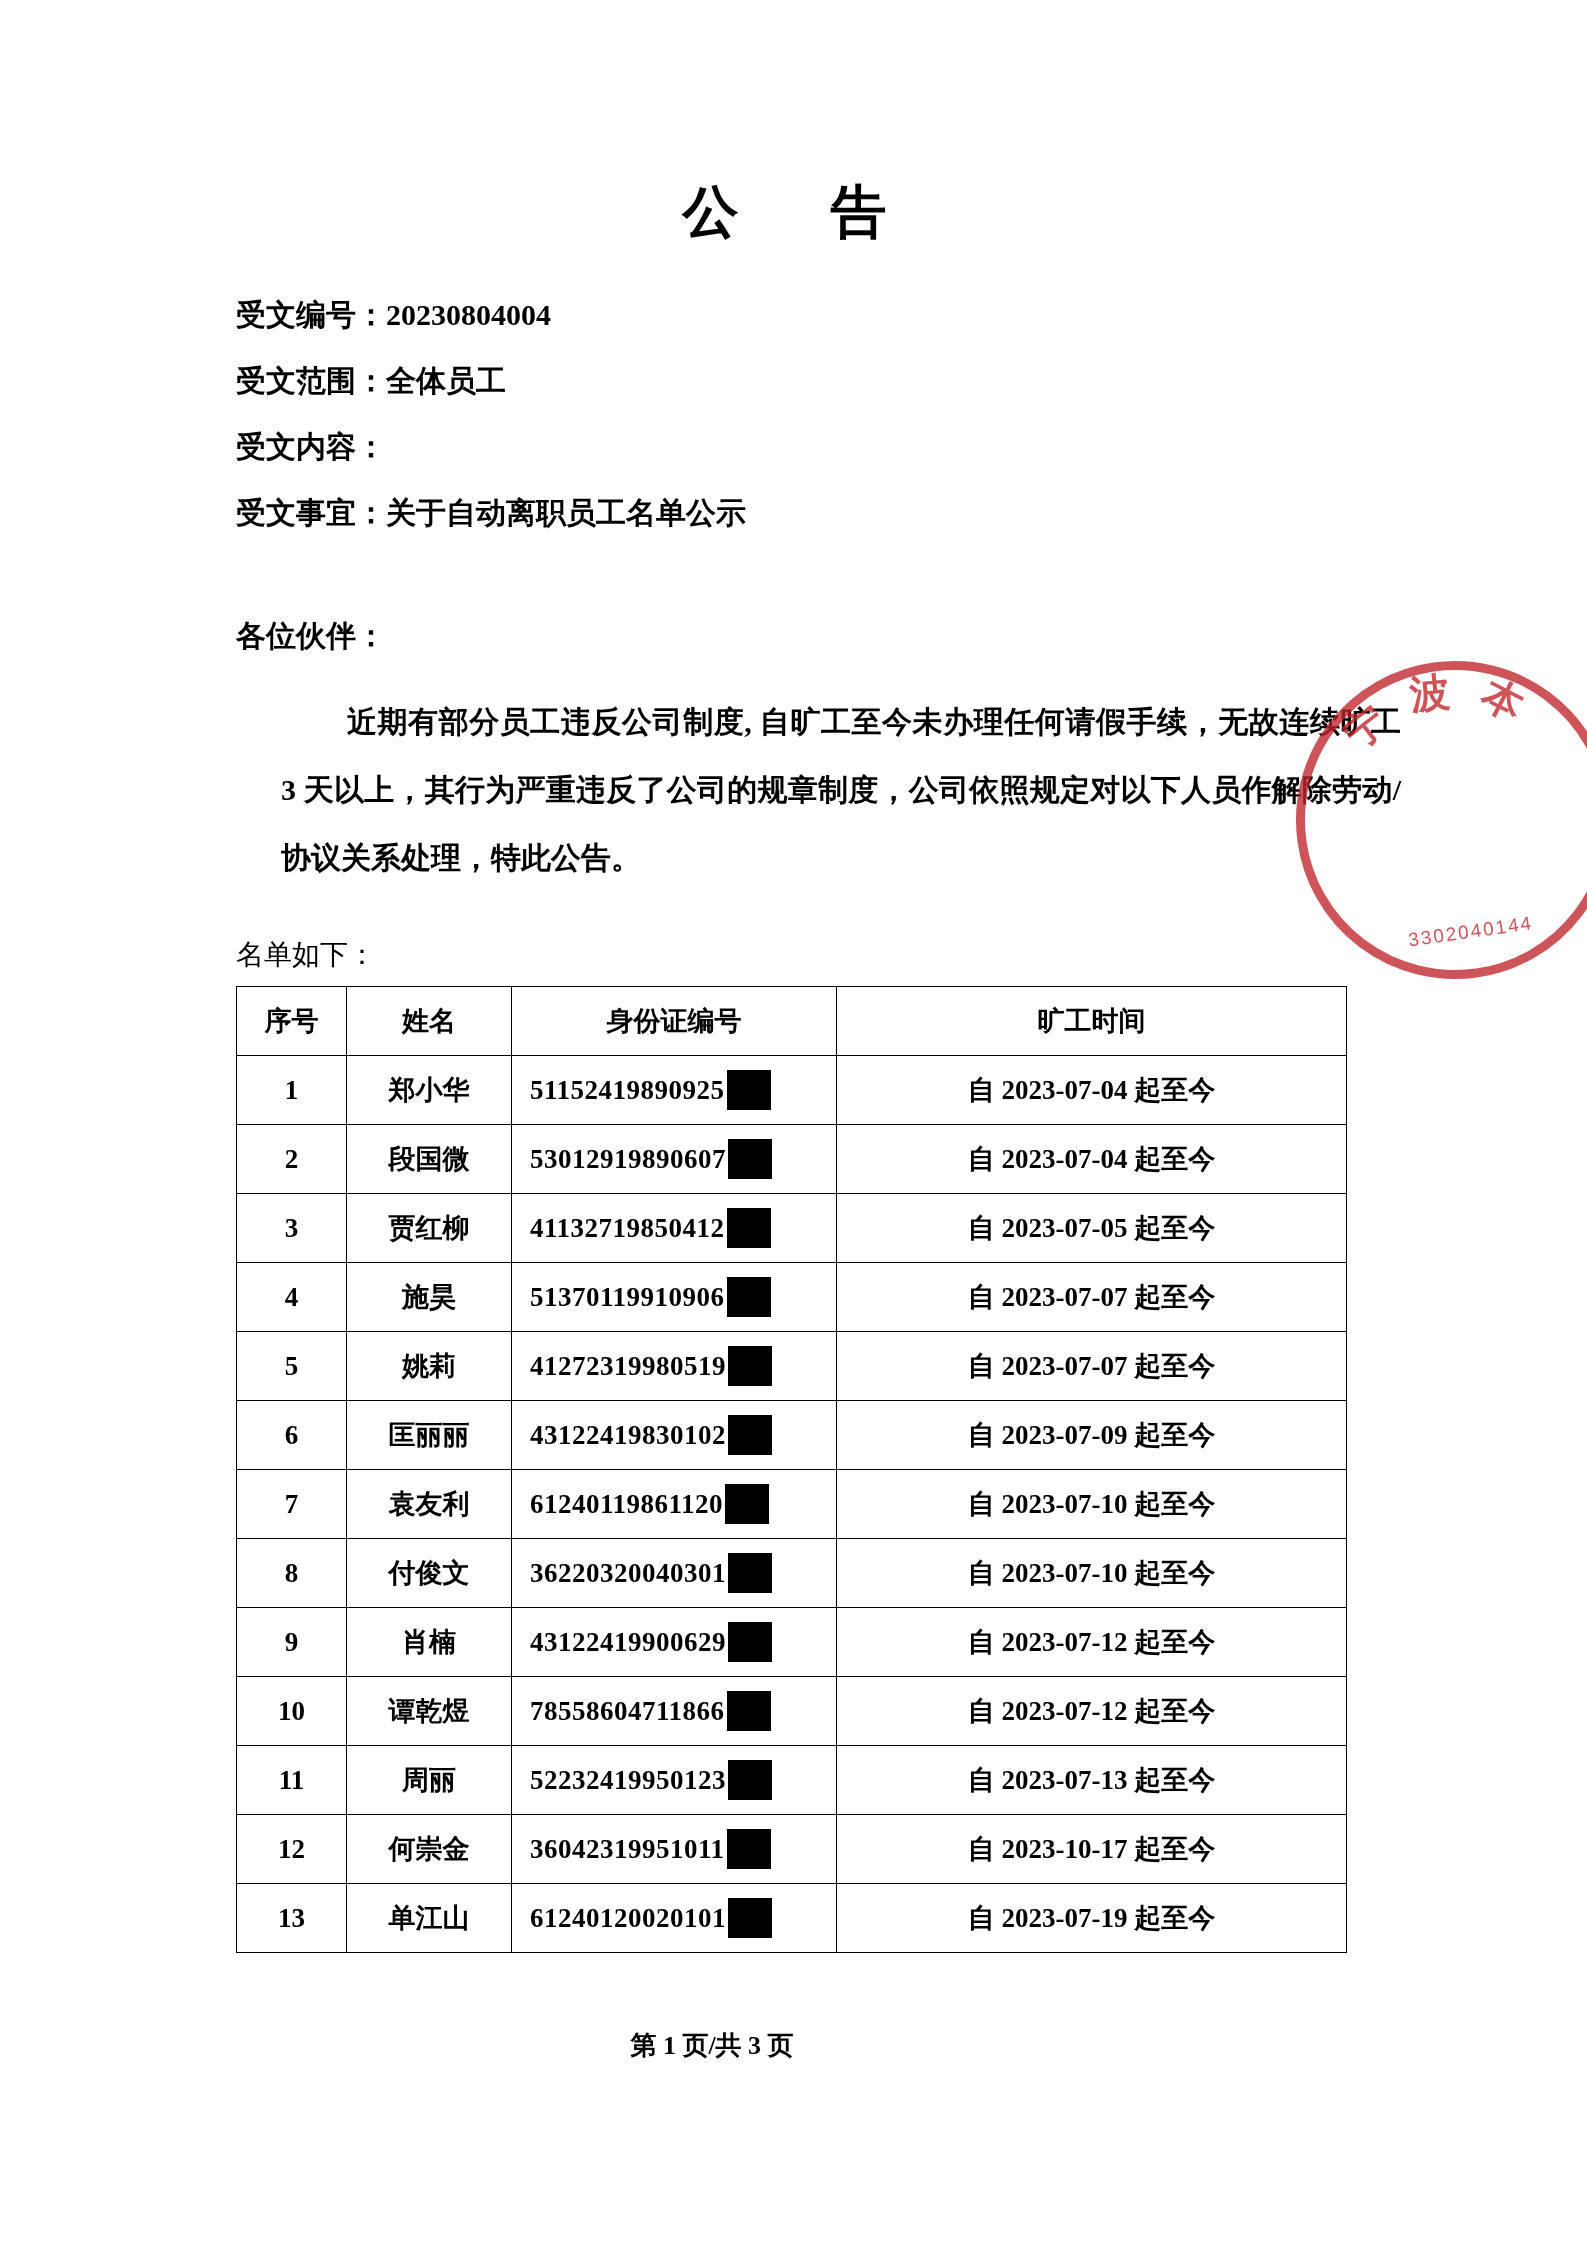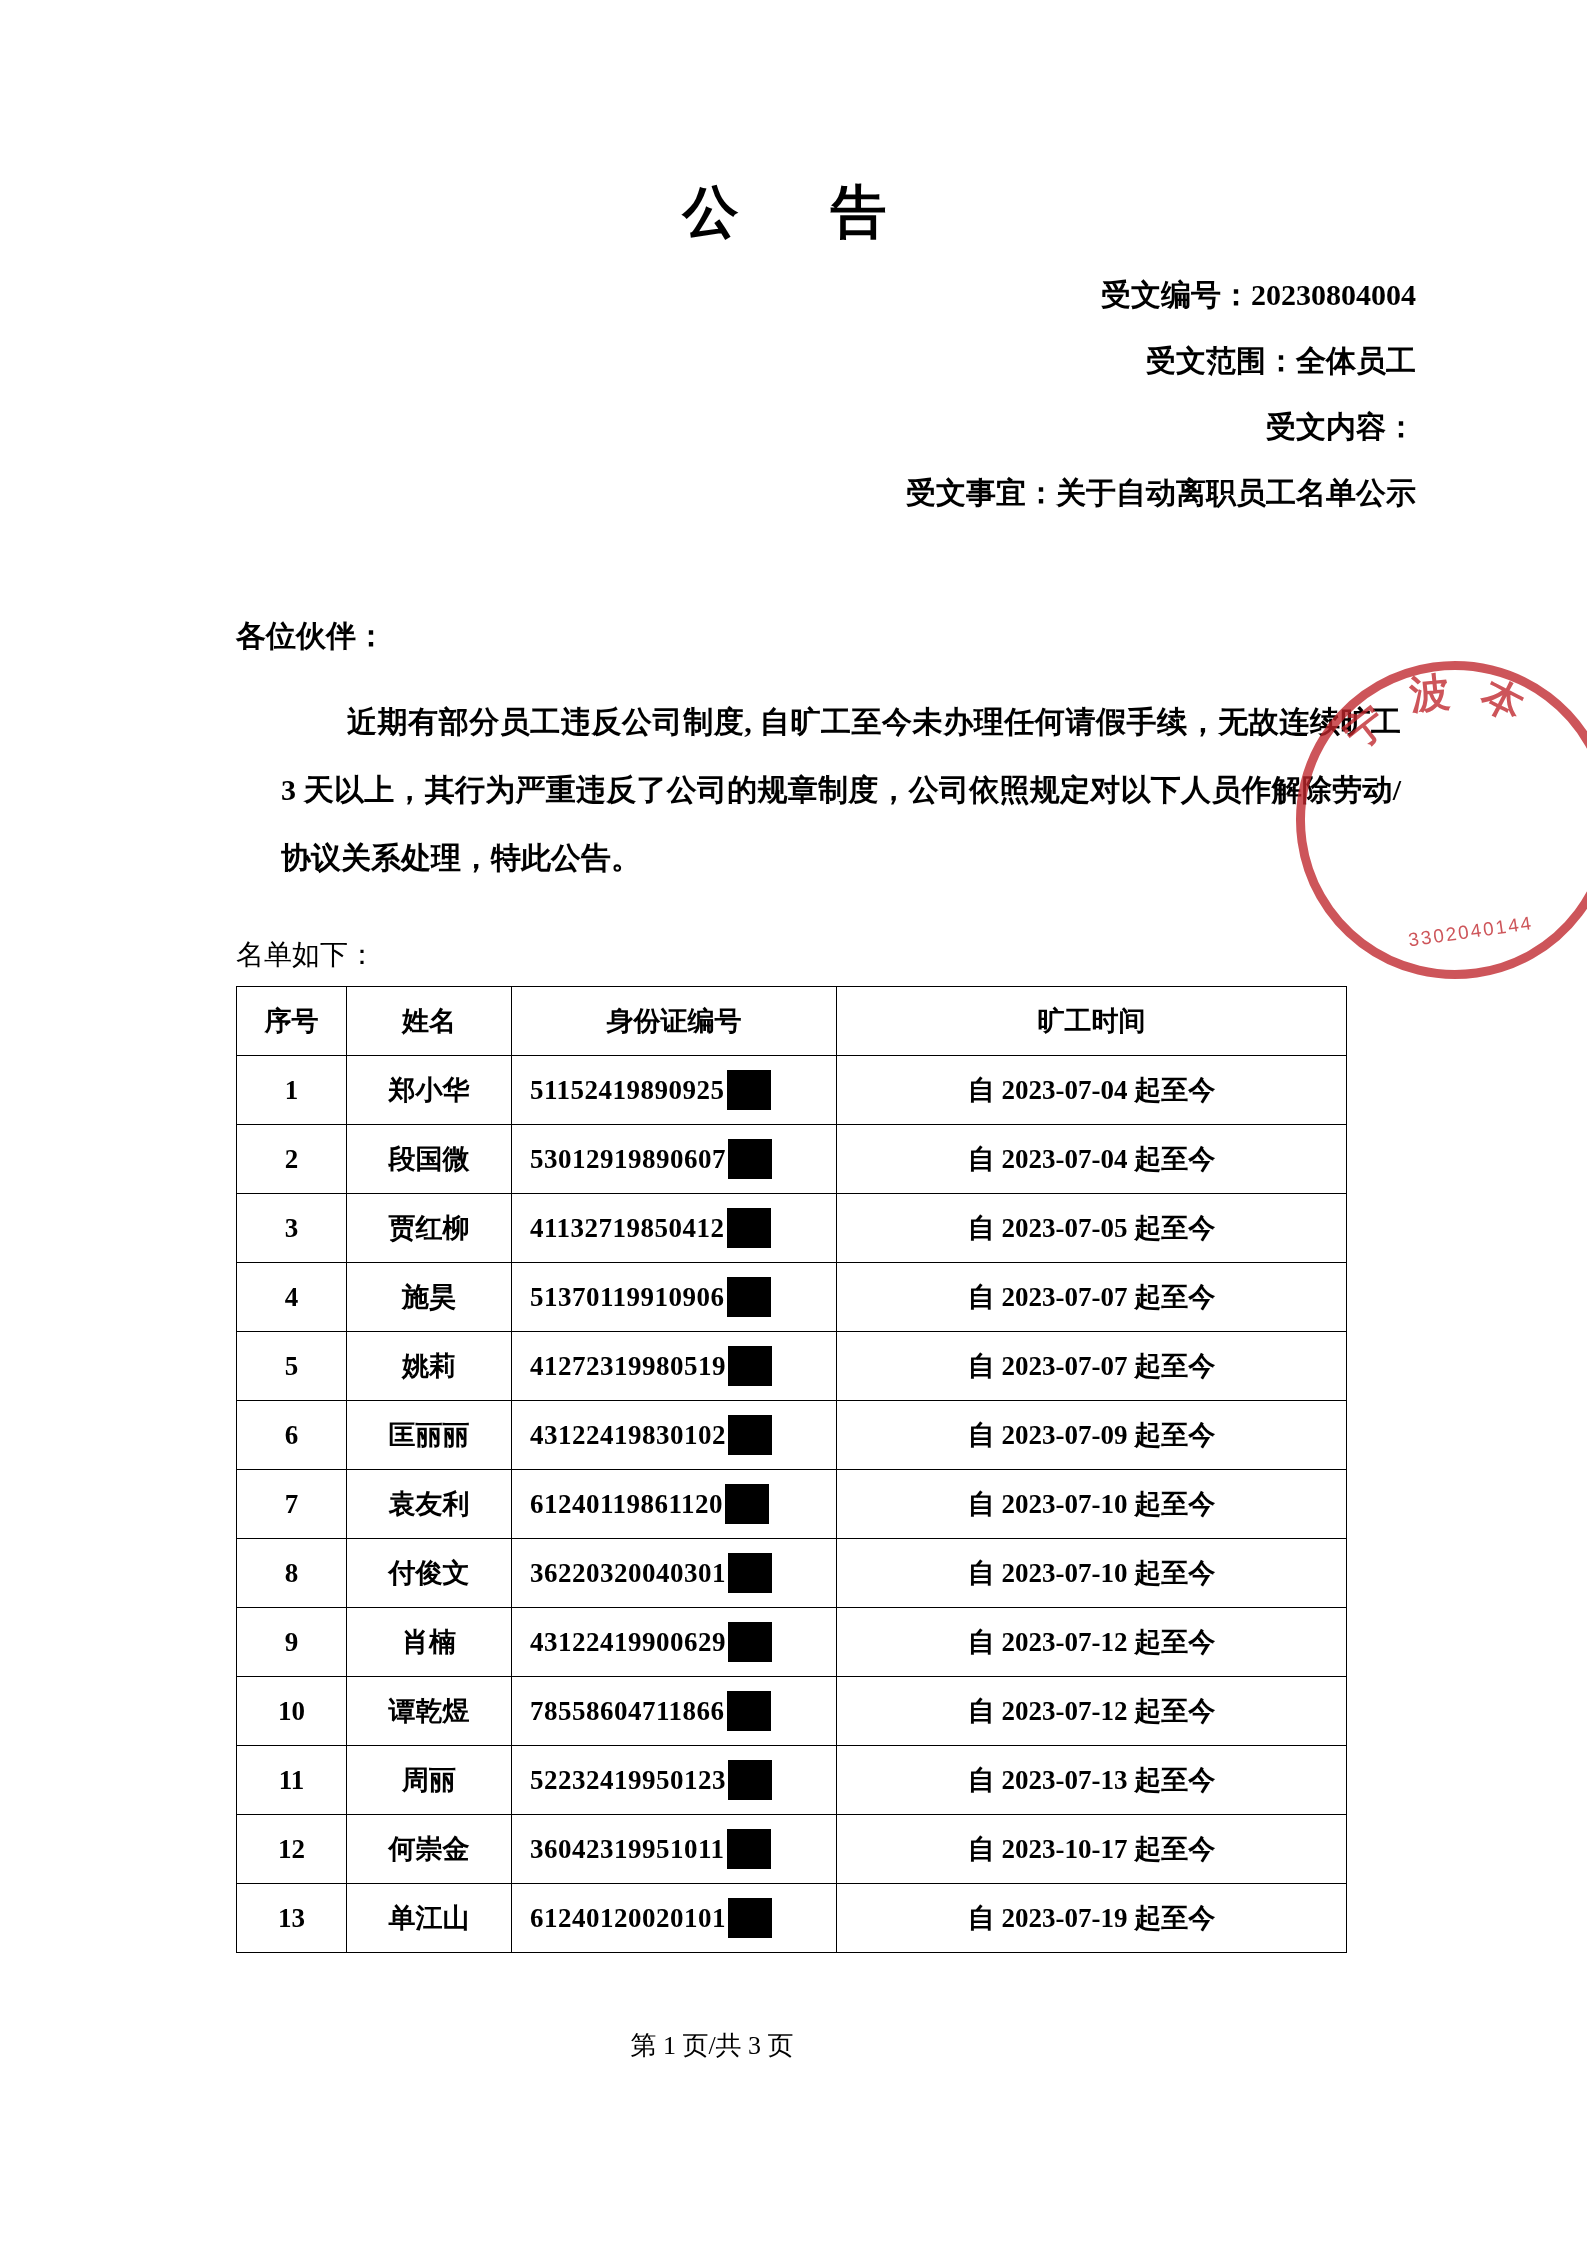--- a/index.html
+++ b/index.html
@@ -28,23 +28,22 @@
     width: 1587px;
     text-align: center;
     font-size: 56px;
     font-weight: bold;
     letter-spacing: 18px;
     font-family: "Liberation Serif", "DejaVu Serif", serif;
   }
   .meta-block {
     position: absolute;
     left: 236px;
-    top: 280px;
+    top: 300px;
     width: 1180px;
-    text-align: right;
   }
   .meta-line {
     font-size: 30px;
     font-weight: bold;
     line-height: 1.0;
     margin-bottom: 36px;
     white-space: nowrap;
   }
   .meta-line .label {
     font-weight: bold;
@@ -121,21 +120,21 @@
     background: #000000;
     margin-left: 2px;
   }
   .footer {
     position: absolute;
     left: 0;
     top: 2028px;
     width: 1424px;
     text-align: center;
     font-size: 26px;
-    font-weight: normal;
+    font-weight: bold;
   }
   .stamp {
     position: absolute;
     left: 1455px;
     top: 820px;
     width: 300px;
     height: 300px;
     transform: translate(-50%, -50%) rotate(-8deg);
     border: 9px solid #c0262c;
     border-radius: 50%;

